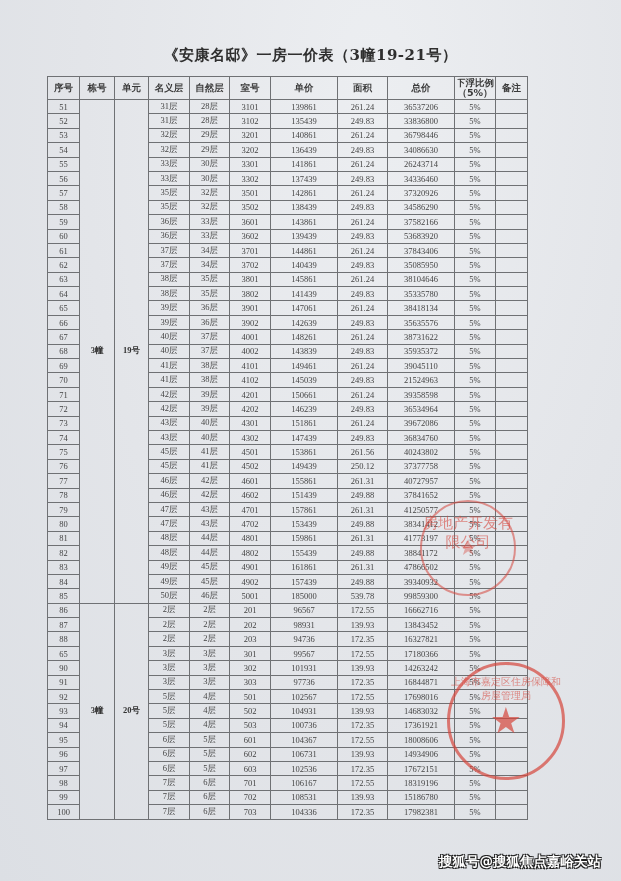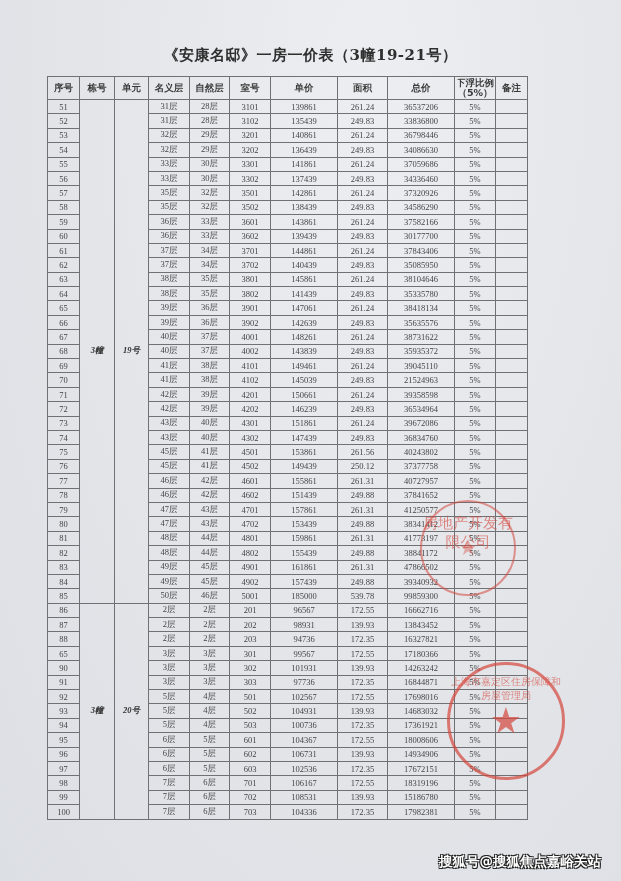--- a/index.html
+++ b/index.html
@@ -19,21 +19,21 @@
     border-collapse:collapse;table-layout:fixed;
     font-family:"Liberation Serif","DejaVu Serif",serif;
     font-size:8.5px;color:#444;padding-left:28px;
   }
   table.grid th, table.grid td{
     border:1px solid #6f7174;padding:0;text-align:center;vertical-align:middle;
     overflow:hidden;white-space:nowrap;
   }
   table.grid th{height:22px;font-size:9.5px;font-weight:bold;color:#3a3a3a;font-family:"DejaVu Sans","Liberation Sans",sans-serif;line-height:10px;}
   table.grid td{height:13.4px;}
-  td.merged{font-weight:bold;font-size:8.5px;color:#333;font-style:italic;}
+  td.merged{font-weight:bold;font-size:8.5px;color:#333;}
   .stamp{
     position:absolute;border-radius:50%;border:2px solid rgba(214,70,60,0.55);
     pointer-events:none;
   }
   .stamp1{left:420px;top:500px;width:92px;height:92px;}
   .stamp2{left:447px;top:662px;width:112px;height:112px;border-width:3px;border-color:rgba(214,70,60,0.7);}
   .stamp .star{
     position:absolute;left:50%;top:50%;transform:translate(-50%,-50%);
     color:rgba(214,70,60,0.7);font-size:36px;line-height:36px;font-family:"DejaVu Sans",sans-serif;
   }
@@ -130,21 +130,21 @@
         <td>5%</td>
         <td></td>
       </tr>
       <tr>
         <td>55</td>
         <td>33层</td>
         <td>30层</td>
         <td>3301</td>
         <td>141861</td>
         <td>261.24</td>
-        <td>37059686</td>
+        <td>26243714</td>
         <td>5%</td>
         <td></td>
       </tr>
       <tr>
         <td>56</td>
         <td>33层</td>
         <td>30层</td>
         <td>3302</td>
         <td>137439</td>
         <td>249.83</td>
@@ -185,21 +185,21 @@
         <td>5%</td>
         <td></td>
       </tr>
       <tr>
         <td>60</td>
         <td>36层</td>
         <td>33层</td>
         <td>3602</td>
         <td>139439</td>
         <td>249.83</td>
-        <td>30177700</td>
+        <td>53683920</td>
         <td>5%</td>
         <td></td>
       </tr>
       <tr>
         <td>61</td>
         <td>37层</td>
         <td>34层</td>
         <td>3701</td>
         <td>144861</td>
         <td>261.24</td>

